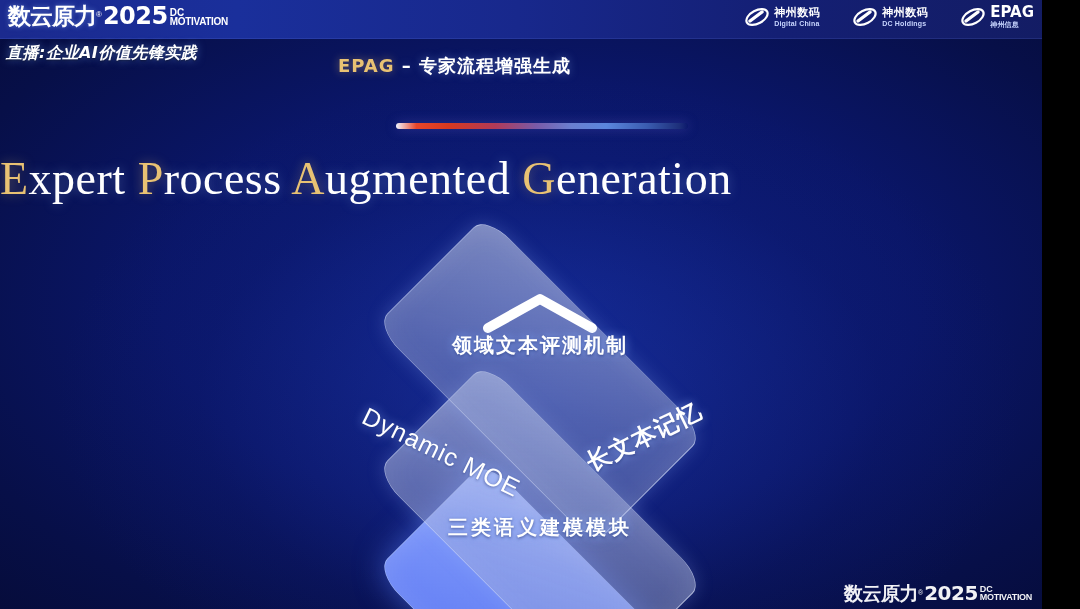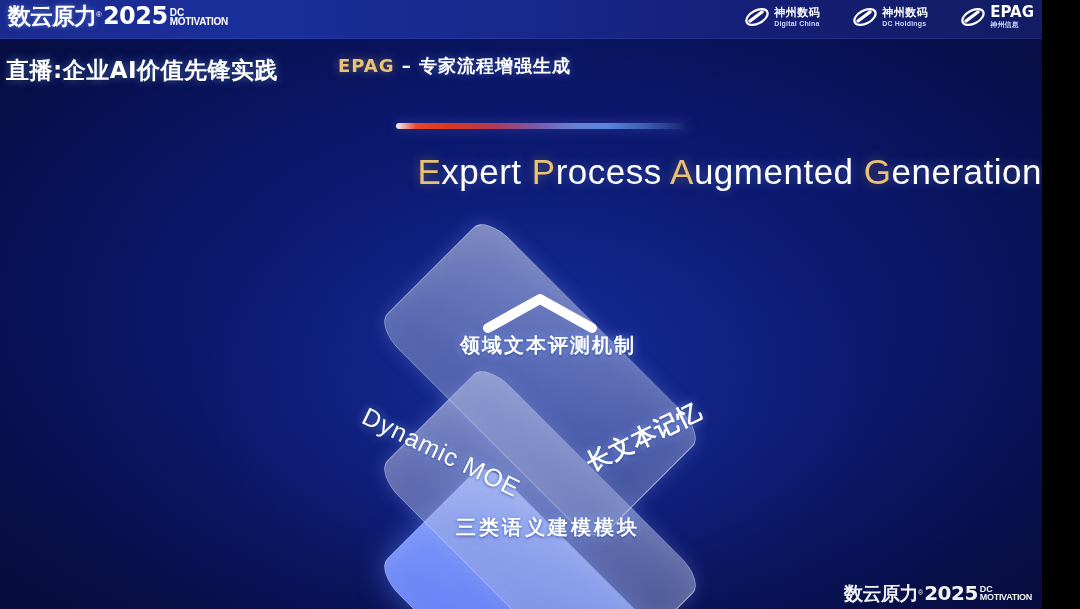--- a/index.html
+++ b/index.html
@@ -131,28 +131,29 @@
   }
   .partner-cn.big {
     font-size: 15px;
     letter-spacing: 0px;
     line-height: 15px;
   }
 
   
   .live-line {
     position: absolute;
-    left: 6px; top: 55px;
-    font-family: "DejaVu Sans", sans-serif;
-    font-size: 23px;
+    left: 6px; top: 43px;
+    font-family: "DejaVu Sans", sans-serif;
+    font-size: 16px;
     font-weight: bold;
     color: #ffffff;
     letter-spacing: 0.5px;
     text-shadow: 0 0 8px rgba(120,170,255,0.55), 0 1px 2px rgba(0,0,0,0.6);
     white-space: nowrap;
+    font-style: italic;
   }
 
   
   .main-title {
     position: absolute;
     left: 338px; top: 54px;
     font-family: "DejaVu Sans", sans-serif;
     font-size: 18px;
     font-weight: bold;
     white-space: nowrap;
@@ -184,23 +185,23 @@
       #3a5cb0 86%,
       #1d2f7a 97%,
       rgba(15,25,80,0) 100%);
     box-shadow: 0 0 12px rgba(120,110,220,0.35);
   }
 
   
   .subtitle {
     position: absolute;
     left: 0; right: 0; top: 152px;
-    text-align: right;
-    font-family: Liberation Sans, sans-serif;
-    font-size: 35px;
+    text-align: left;
+    font-family: Liberation Serif, serif;
+    font-size: 46px;
     font-weight: normal;
     letter-spacing: 0.5px;
     white-space: nowrap;
   }
   .sub-gold {
     color: #e9c273;
     text-shadow: 0 0 12px rgba(233,194,115,0.4);
   }
   .sub-white {
     color: #ffffff;
@@ -262,21 +263,21 @@
       #6b86f6 52%,
       #5c79f2 78%,
       #5570ee 100%);
     border: 1px solid rgba(190,210,255,0.6);
     box-shadow: 0 0 42px rgba(90,125,250,0.55), inset 0 0 40px rgba(255,255,255,0.12);
   }
 
   
   .plate-label {
     position: absolute;
-    left: 8px; width: 500px;
+    left: 0; width: 500px;
     text-align: center;
     font-family: "DejaVu Sans", sans-serif;
     font-size: 20px;
     font-weight: bold;
     color: #ffffff;
     letter-spacing: 2px;
     white-space: nowrap;
     text-shadow: 0 0 10px rgba(130,170,255,0.8), 0 1px 3px rgba(20,30,90,0.7);
     pointer-events: none;
   }

